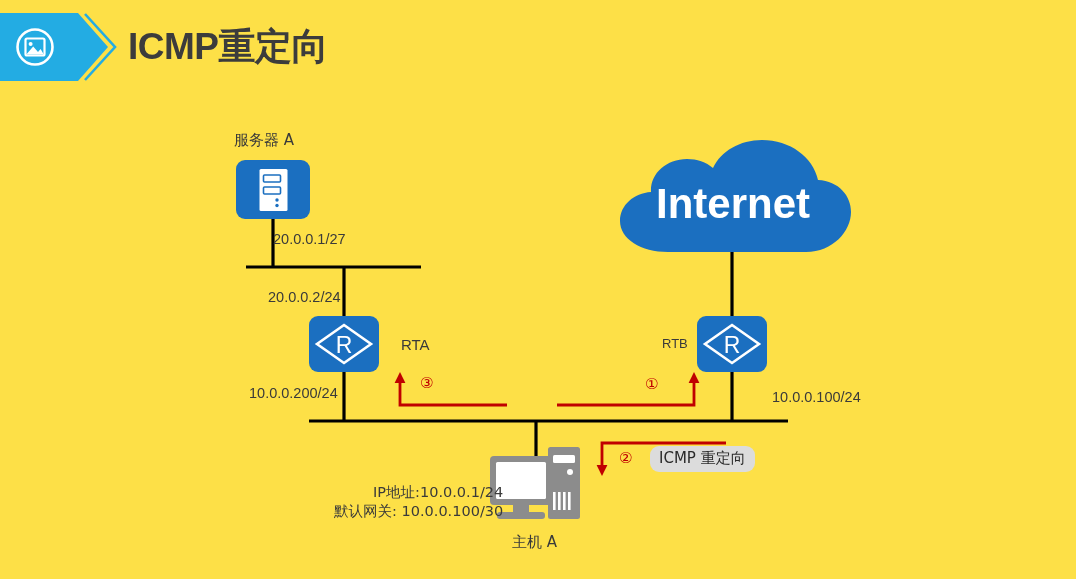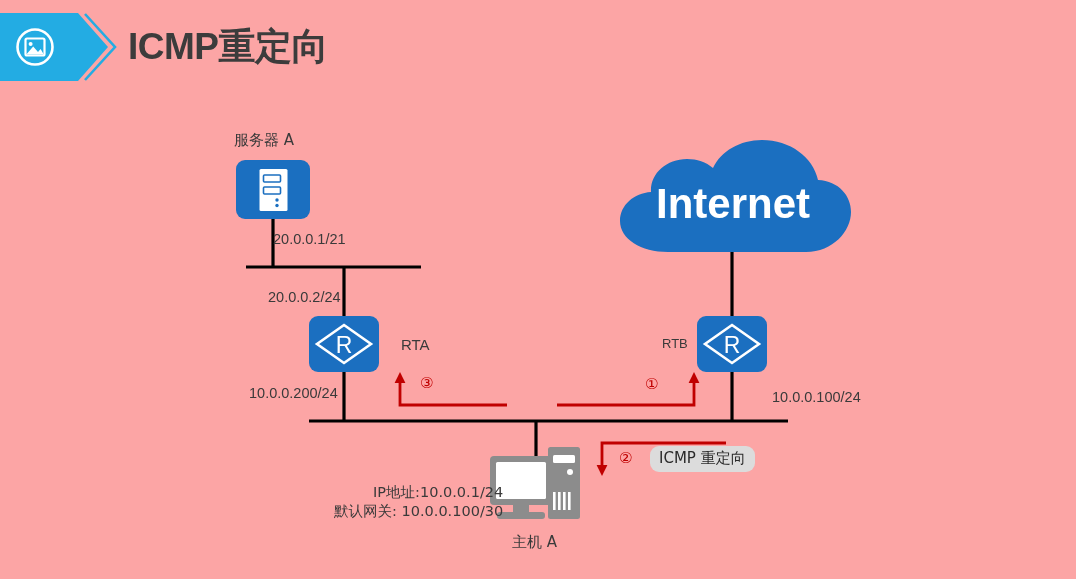--- a/index.html
+++ b/index.html
@@ -7,21 +7,21 @@
     padding: 0;
     background: #ffffff;
   }
   body {
     font-family: "Liberation Sans", "DejaVu Sans", sans-serif;
   }
   #page {
     position: relative;
     width: 1076px;
     height: 579px;
-    background: #fca5a5;
+    background: #fde047;
     overflow: hidden;
   }
 
   
   .banner {
     position: absolute;
     left: 0;
     top: 13px;
     width: 108px;
     height: 68px;
@@ -215,21 +215,21 @@
 
       <path d="M726,443 L602,443 L602,468"></path>
       <path d="M602,476 L596.6,465 L607.4,465 Z" fill="#c00000" stroke="none"></path>
 
       <path d="M507,405 L400,405 L400,380"></path>
       <path d="M400,372 L394.6,383 L405.4,383 Z" fill="#c00000" stroke="none"></path>
     </g>
   </svg>
 
   <div class="lbl lbl-cn lbl-server-a">服务器 A</div>
-  <div class="lbl lbl-ip-2001">20.0.0.1/21</div>
+  <div class="lbl lbl-ip-2001">20.0.0.1/27</div>
   <div class="lbl lbl-ip-2002">20.0.0.2/24</div>
   <div class="lbl lbl-rta">RTA</div>
   <div class="lbl lbl-rtb">RTB</div>
   <div class="lbl lbl-ip-200">10.0.0.200/24</div>
   <div class="lbl lbl-ip-100">10.0.0.100/24</div>
   <div class="lbl lbl-cn lbl-host-a">主机 A</div>
 
   <div class="lbl lbl-cn lbl-host-ip">
     <div>IP地址:10.0.0.1/24</div>
     <div>默认网关: 10.0.0.100/30</div>

